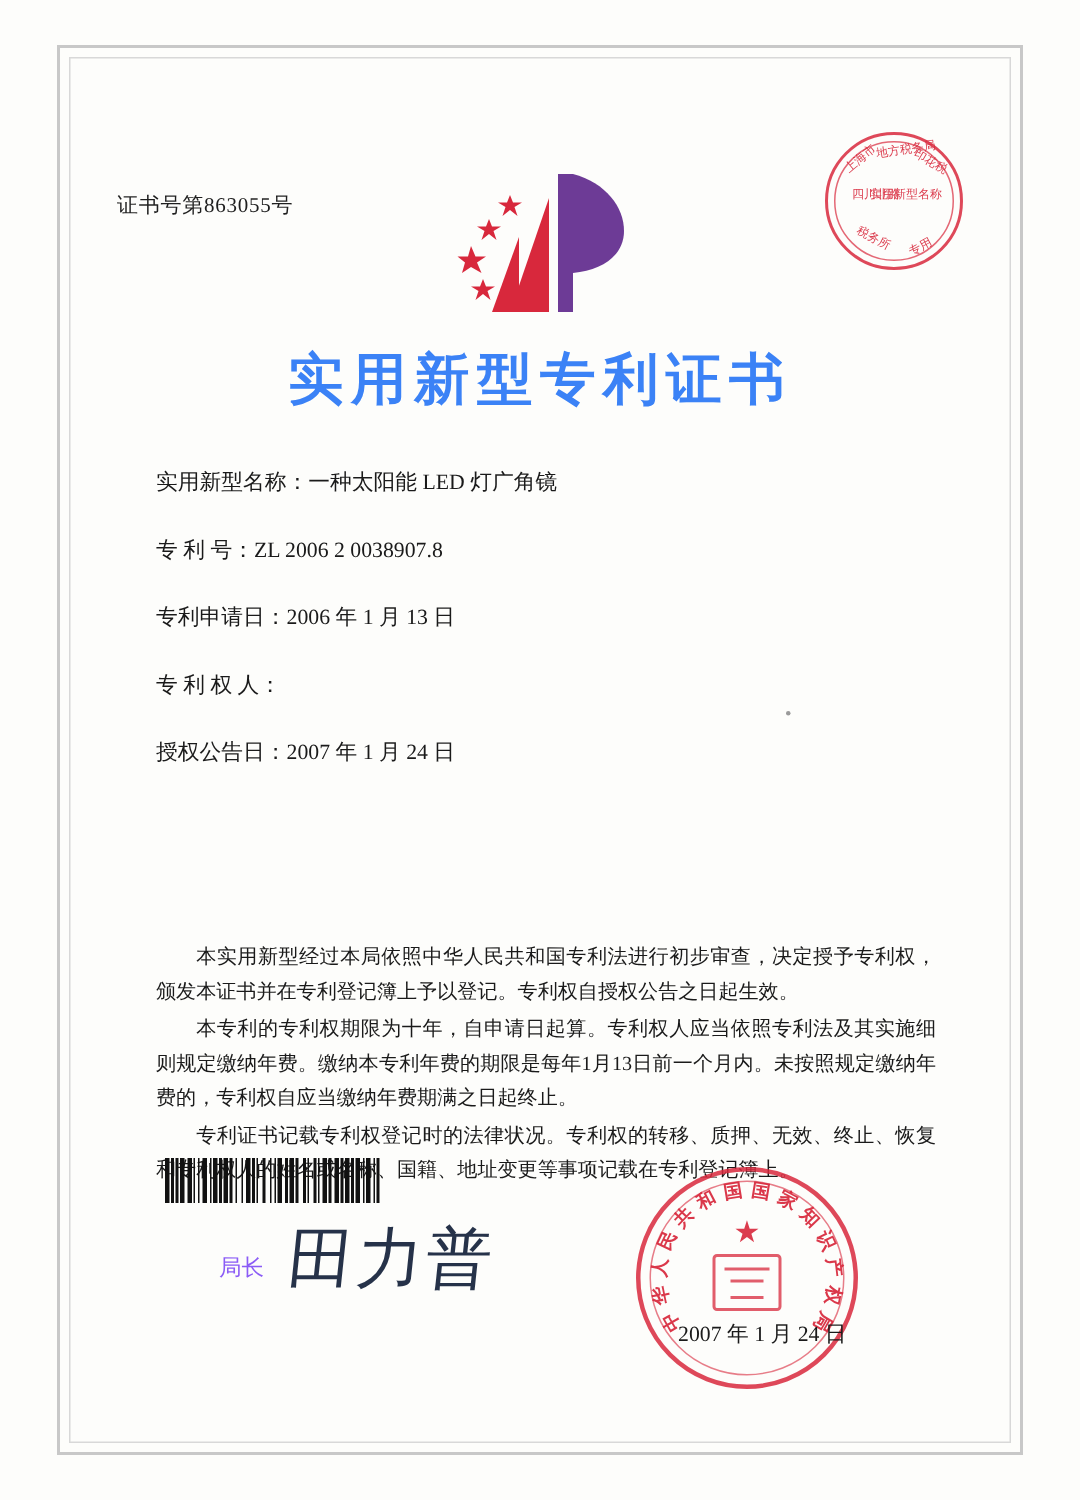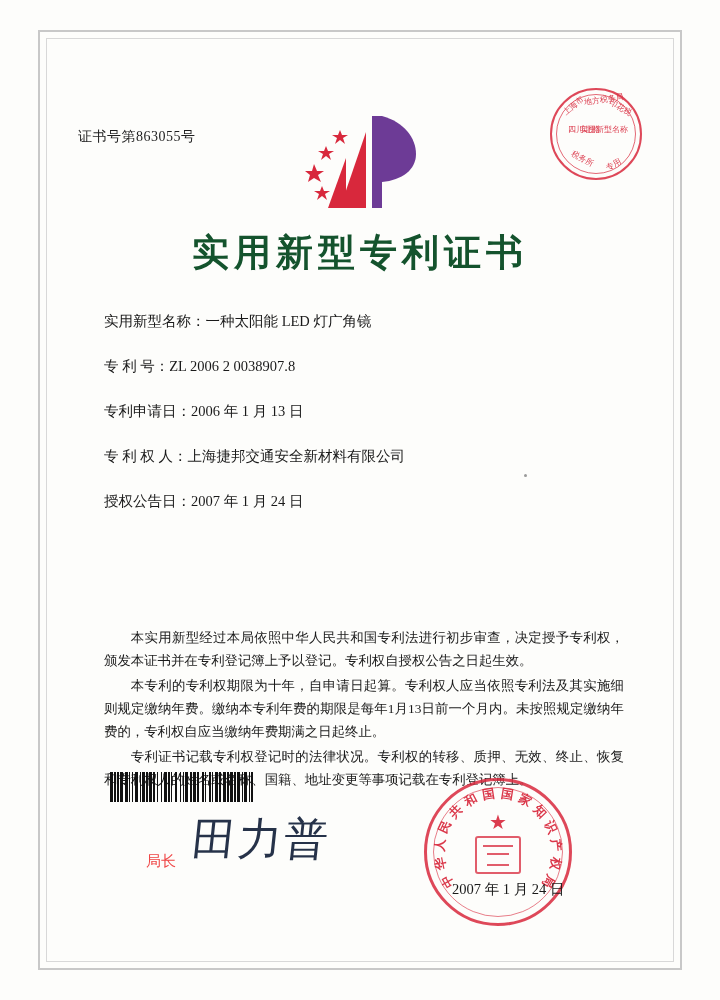--- a/index.html
+++ b/index.html
@@ -98,21 +98,21 @@
   
   .title {
     position: absolute;
     left: 0;
     right: 0;
     top: 228px;
     text-align: center;
     font-size: 37px;
     font-weight: bold;
     letter-spacing: 5px;
-    color: #14532d;
+    color: #3b82f6;
     font-family: "DejaVu Serif", "Liberation Serif", serif;
   }
 
   
   .fields {
     position: absolute;
     left: 104px;
     top: 312px;
     right: 96px;
   }
@@ -162,22 +162,21 @@
     background: #111;
     height: 100%;
   }
 
   
   .sig-label {
     position: absolute;
     left: 146px;
     top: 836px;
     font-size: 15px;
-    color: #ef4444;
-    margin-top: 16px;
+    color: #8b5cf6;
   }
   .signature {
     position: absolute;
     left: 192px;
     top: 810px;
     font-size: 44px;
     color: #14213a;
     font-family: "DejaVu Serif", "Liberation Serif", serif;
     letter-spacing: 2px;
     transform: skewX(-6deg);
@@ -344,21 +343,20 @@
     <div class="field-row">
       <span class="field-label">专  利  号：</span>
       <span class="field-value">ZL 2006 2 0038907.8</span>
     </div>
     <div class="field-row">
       <span class="field-label">专利申请日：</span>
       <span class="field-value">2006 年 1 月 13 日</span>
     </div>
     <div class="field-row">
       <span class="field-label">专 利 权 人：</span>
-      <span class="field-value">上海捷邦交通安全新材料有限公司</span>
     </div>
     <div class="field-row">
       <span class="field-label">授权公告日：</span>
       <span class="field-value">2007 年 1 月 24 日</span>
     </div>
   </div>
 
   <div class="artifact"></div>
 
   <div class="body-text">

